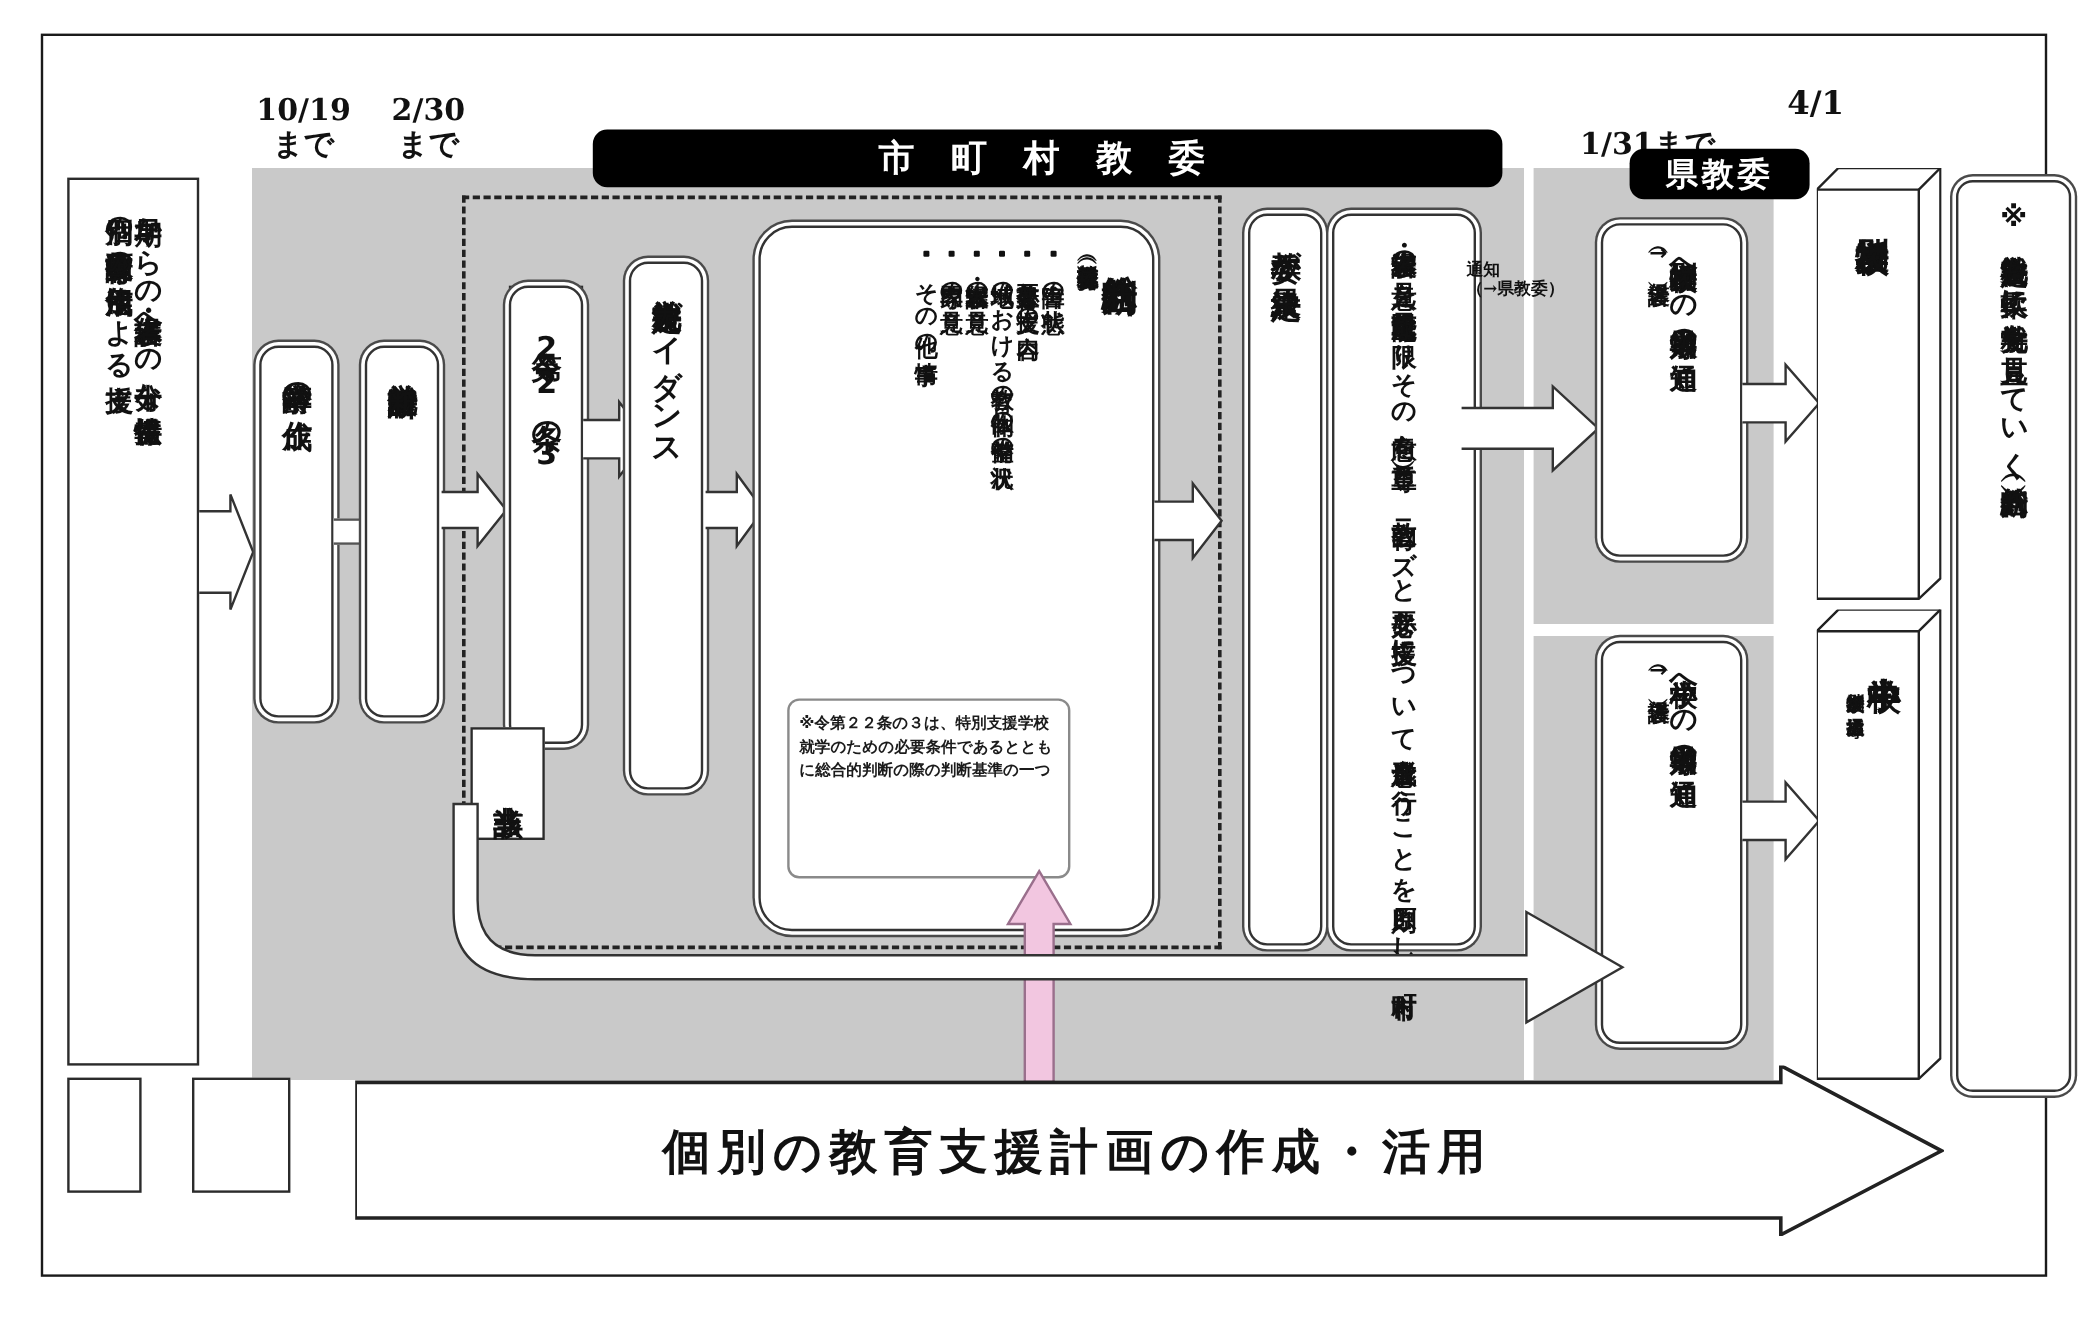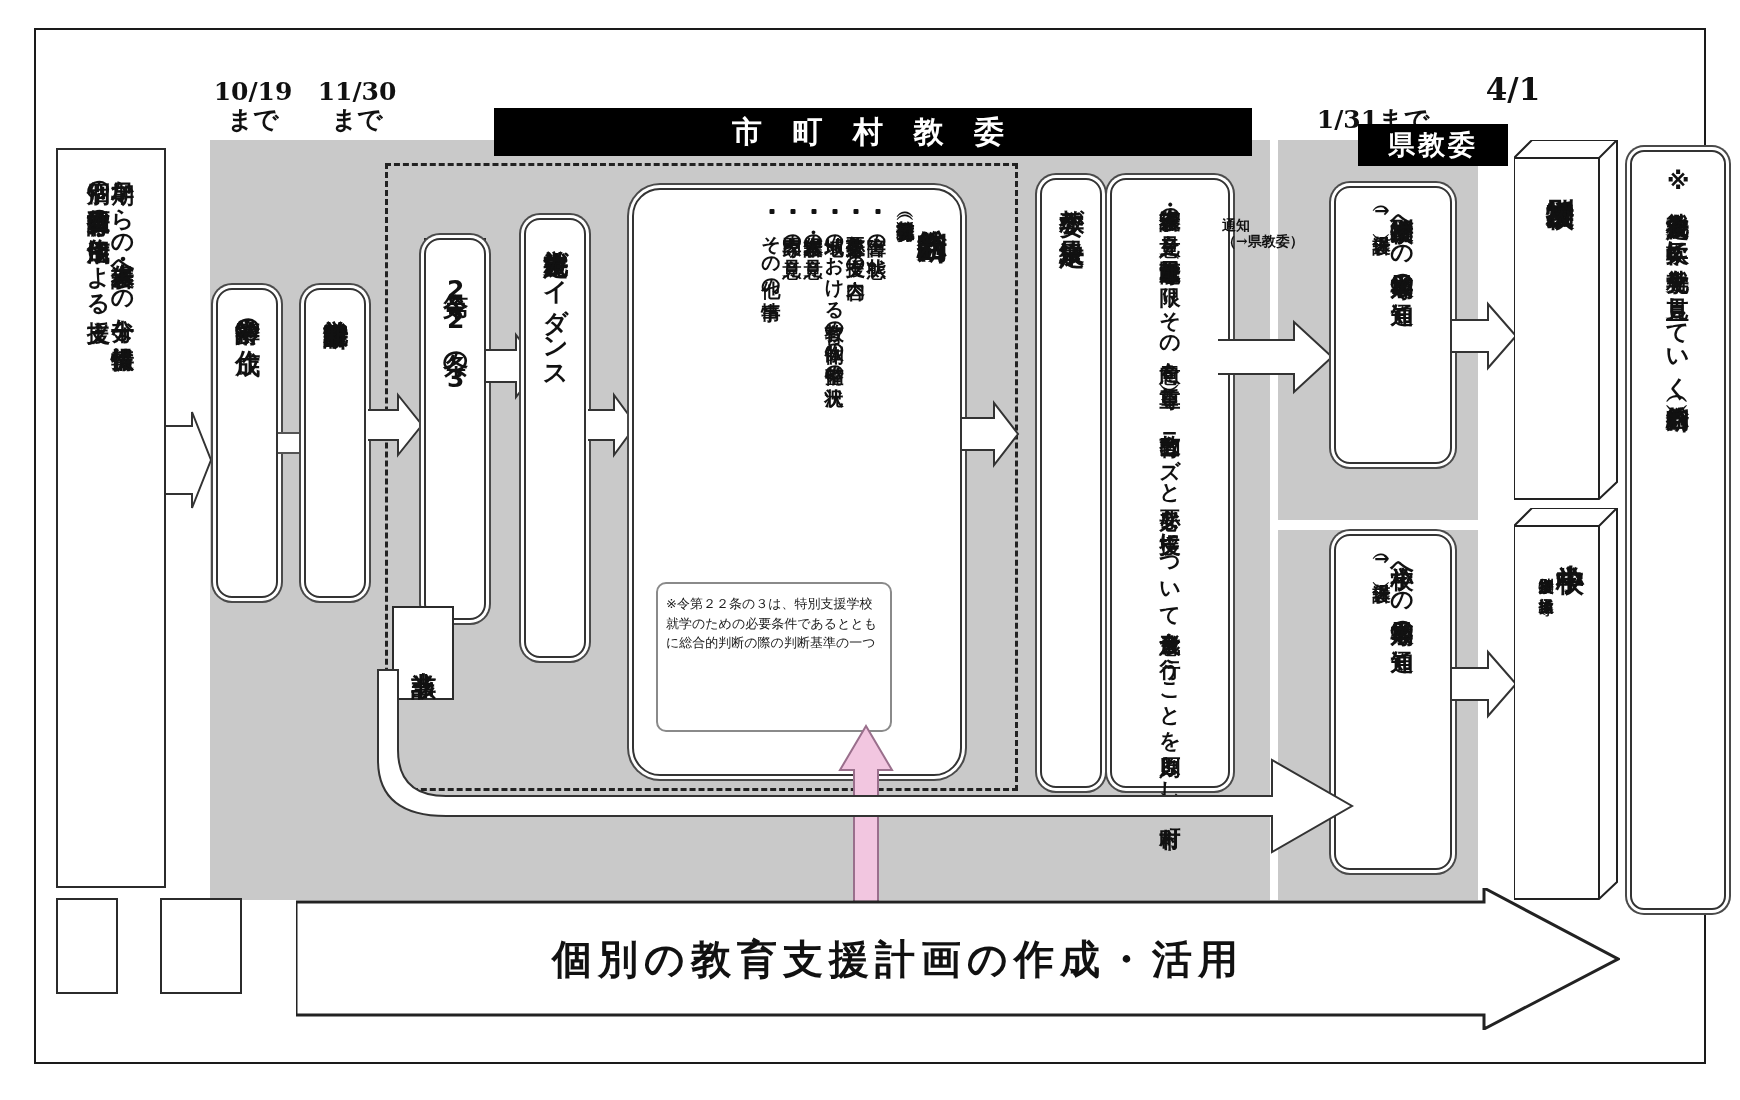--- a/index.html
+++ b/index.html
@@ -45,20 +45,21 @@
   }
   .rbox-inner{
     position:absolute;inset:0;display:flex;align-items:flex-start;justify-content:center;
     padding:10px 4px;box-sizing:border-box;overflow:hidden;
   }
 
   .blackbar{
     position:absolute;background:#000;color:#fff;
     display:flex;align-items:center;justify-content:center;
     font-weight:700;
+    border-radius:12px;
   }
 
   .dashzone{
     position:absolute;border:3px dashed #222;box-sizing:border-box;
     background:transparent;
   }
 
   .label{
     position:absolute;font-family:"DejaVu Serif","Liberation Serif",serif;
     color:#111;font-weight:700;text-align:center;white-space:pre-line;
@@ -86,21 +87,21 @@
     padding-top:16px;box-sizing:border-box;
   }
 
   .notebox{
     position:absolute;box-sizing:border-box;
     border:2px solid #8a8a8a;border-radius:10px;background:#fff;
     padding:10px 8px;
   }
   .notebox .ntxt{
     writing-mode:horizontal-tb;
-    font-size:13px;font-weight:400;line-height:1.5;color:#1b1b1b;
+    font-size:13px;font-weight:700;line-height:1.5;color:#1b1b1b;
     font-family:"DejaVu Sans","Liberation Sans",sans-serif;
   }
 
   .bulletcol{
     display:flex;flex-direction:row-reverse;align-items:flex-start;
     height:100%;gap:1px;
   }
   .bullet-item{
     writing-mode:vertical-rl;text-orientation:upright;
     font-size:19px;font-weight:700;color:#111;line-height:1.06;
@@ -117,24 +118,24 @@
 <div id="stage">
 
   <div class="outer-frame"></div>
 
   <div class="grey-band" style="left:210px;top:140px;width:1060px;height:760px;"></div>
   <div class="grey-band" style="left:1278px;top:140px;width:200px;height:380px;"></div>
   <div class="grey-band" style="left:1278px;top:530px;width:200px;height:370px;"></div>
 
   <div class="label" style="left:198px;top:78px;width:110px;font-size:25px;">10/19
 まで</div>
-  <div class="label" style="left:302px;top:78px;width:110px;font-size:25px;">11/30
+  <div class="label" style="left:302px;top:78px;width:110px;font-size:25px;">2/30
 まで</div>
   <div class="label" style="left:1288px;top:72px;width:170px;font-size:25px;margin-top:34px;">1/31まで</div>
-  <div class="label" style="left:1468px;top:72px;width:90px;font-size:31px;">4/1</div>
+  <div class="label" style="left:1468px;top:72px;width:90px;font-size:27px;">4/1</div>
 
   <div class="blackbar" style="left:494px;top:108px;width:758px;height:48px;font-size:30px;letter-spacing:10px;">市 町 村 教 委</div>
   <div class="blackbar" style="left:1318px;top:124px;width:150px;height:42px;font-size:27px;letter-spacing:3px;margin-left:40px;">県教委</div>
 
   <div class="box" style="left:56px;top:148px;width:110px;height:740px;border-width:2px;">
     <div style="position:absolute;inset:0;display:flex;flex-direction:row-reverse;justify-content:center;padding:14px 4px;box-sizing:border-box;">
       <div class="vtext" style="font-size:23px;font-weight:700;color:#111;">早期からの本人・保護者への十分な情報提供、</div>
       <div class="vtext" style="font-size:23px;font-weight:700;color:#111;">個別の教育支援計画の作成・活用による支援</div>
     </div>
   </div>

